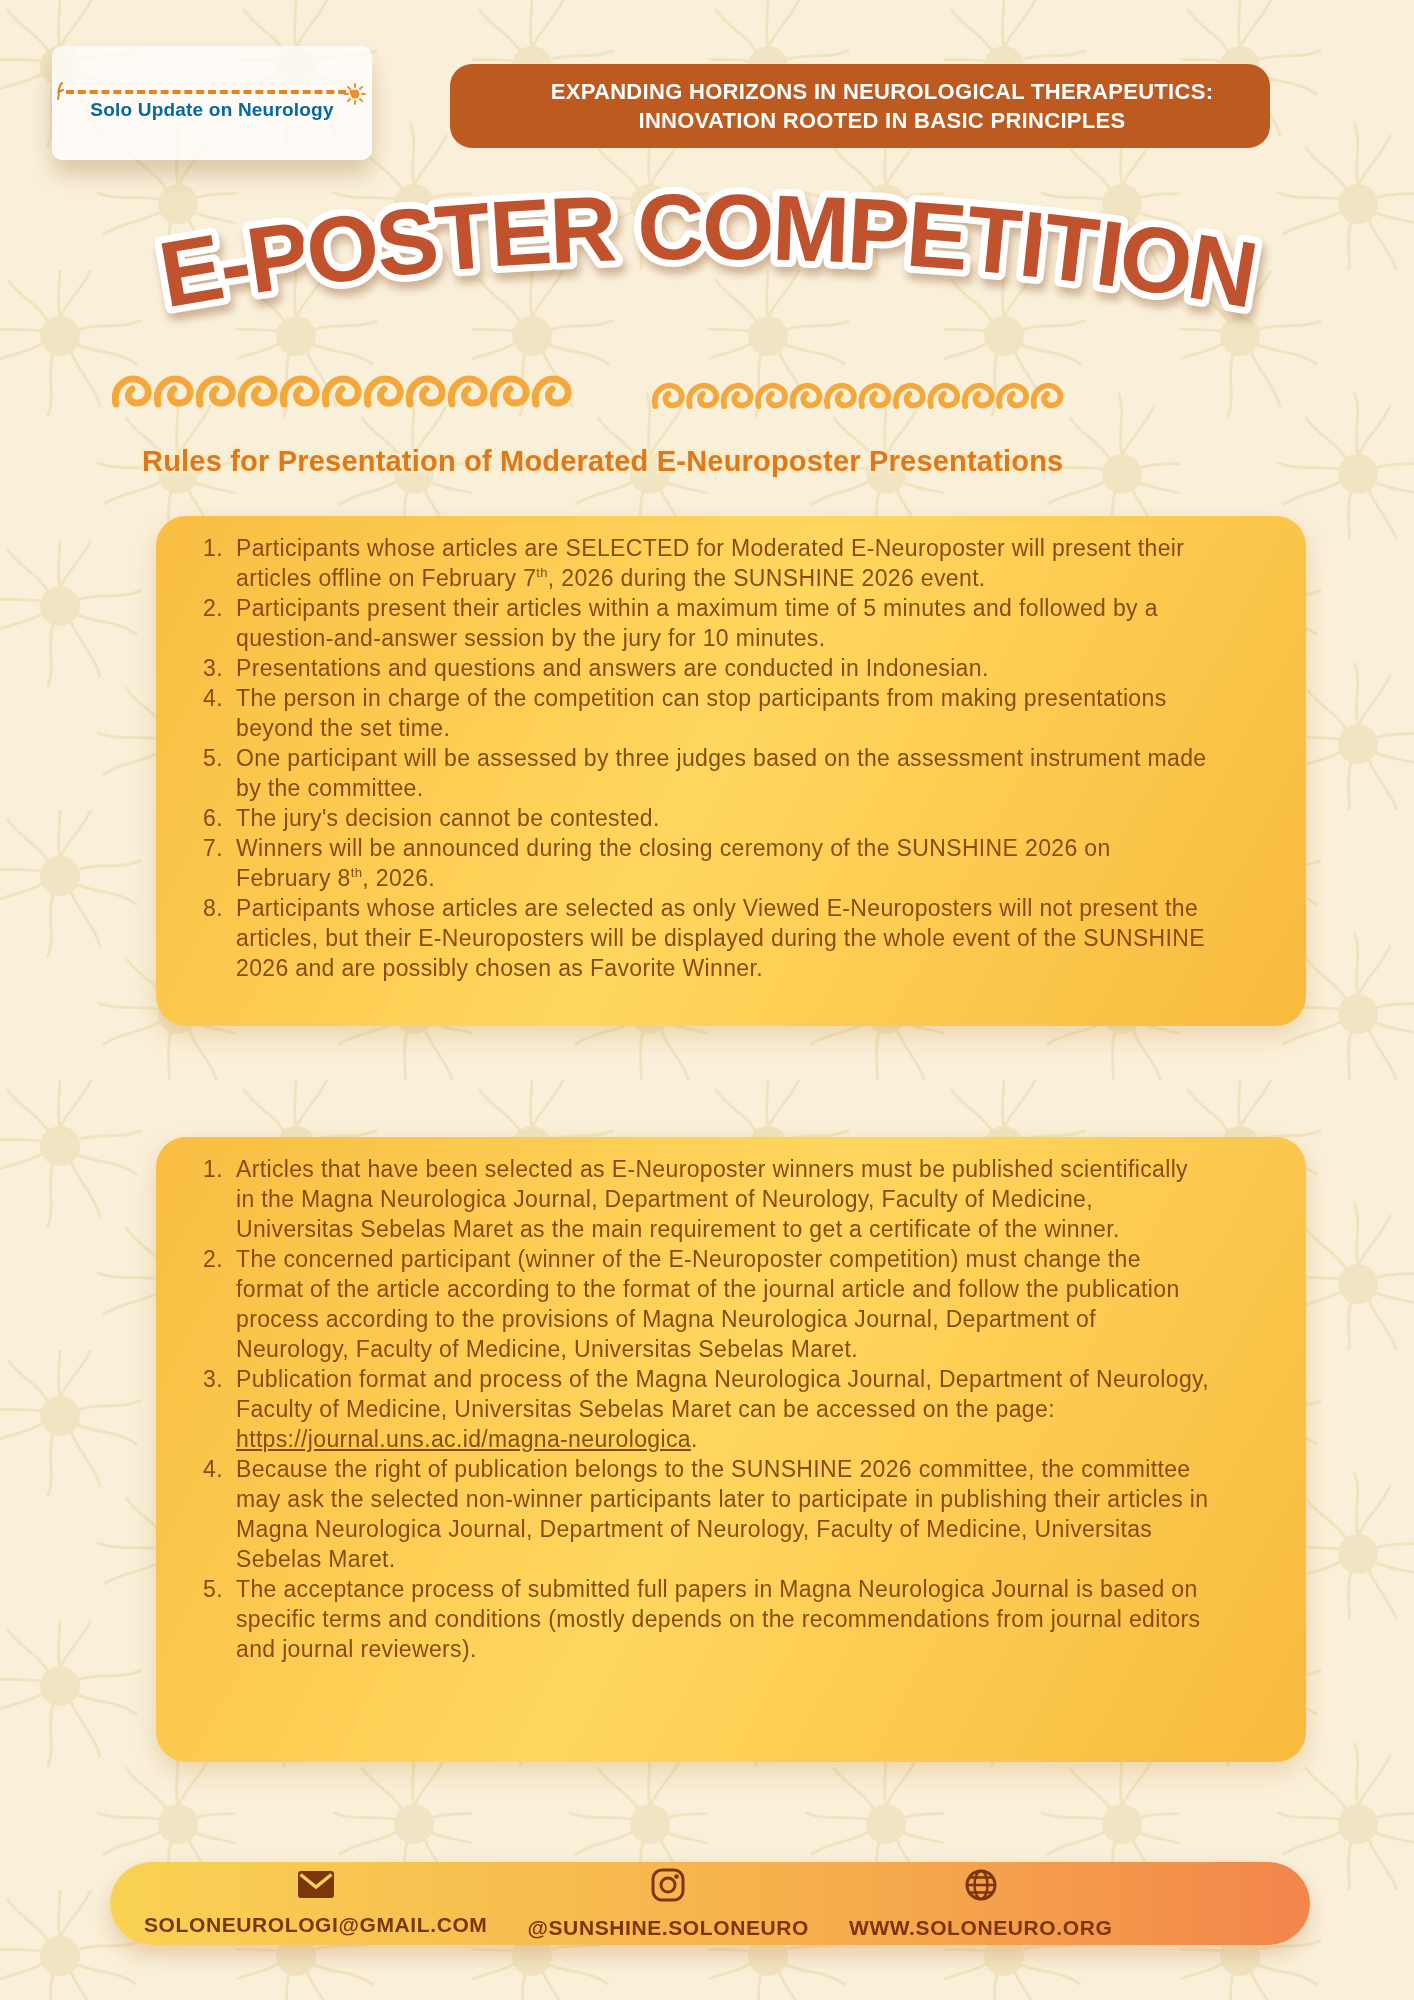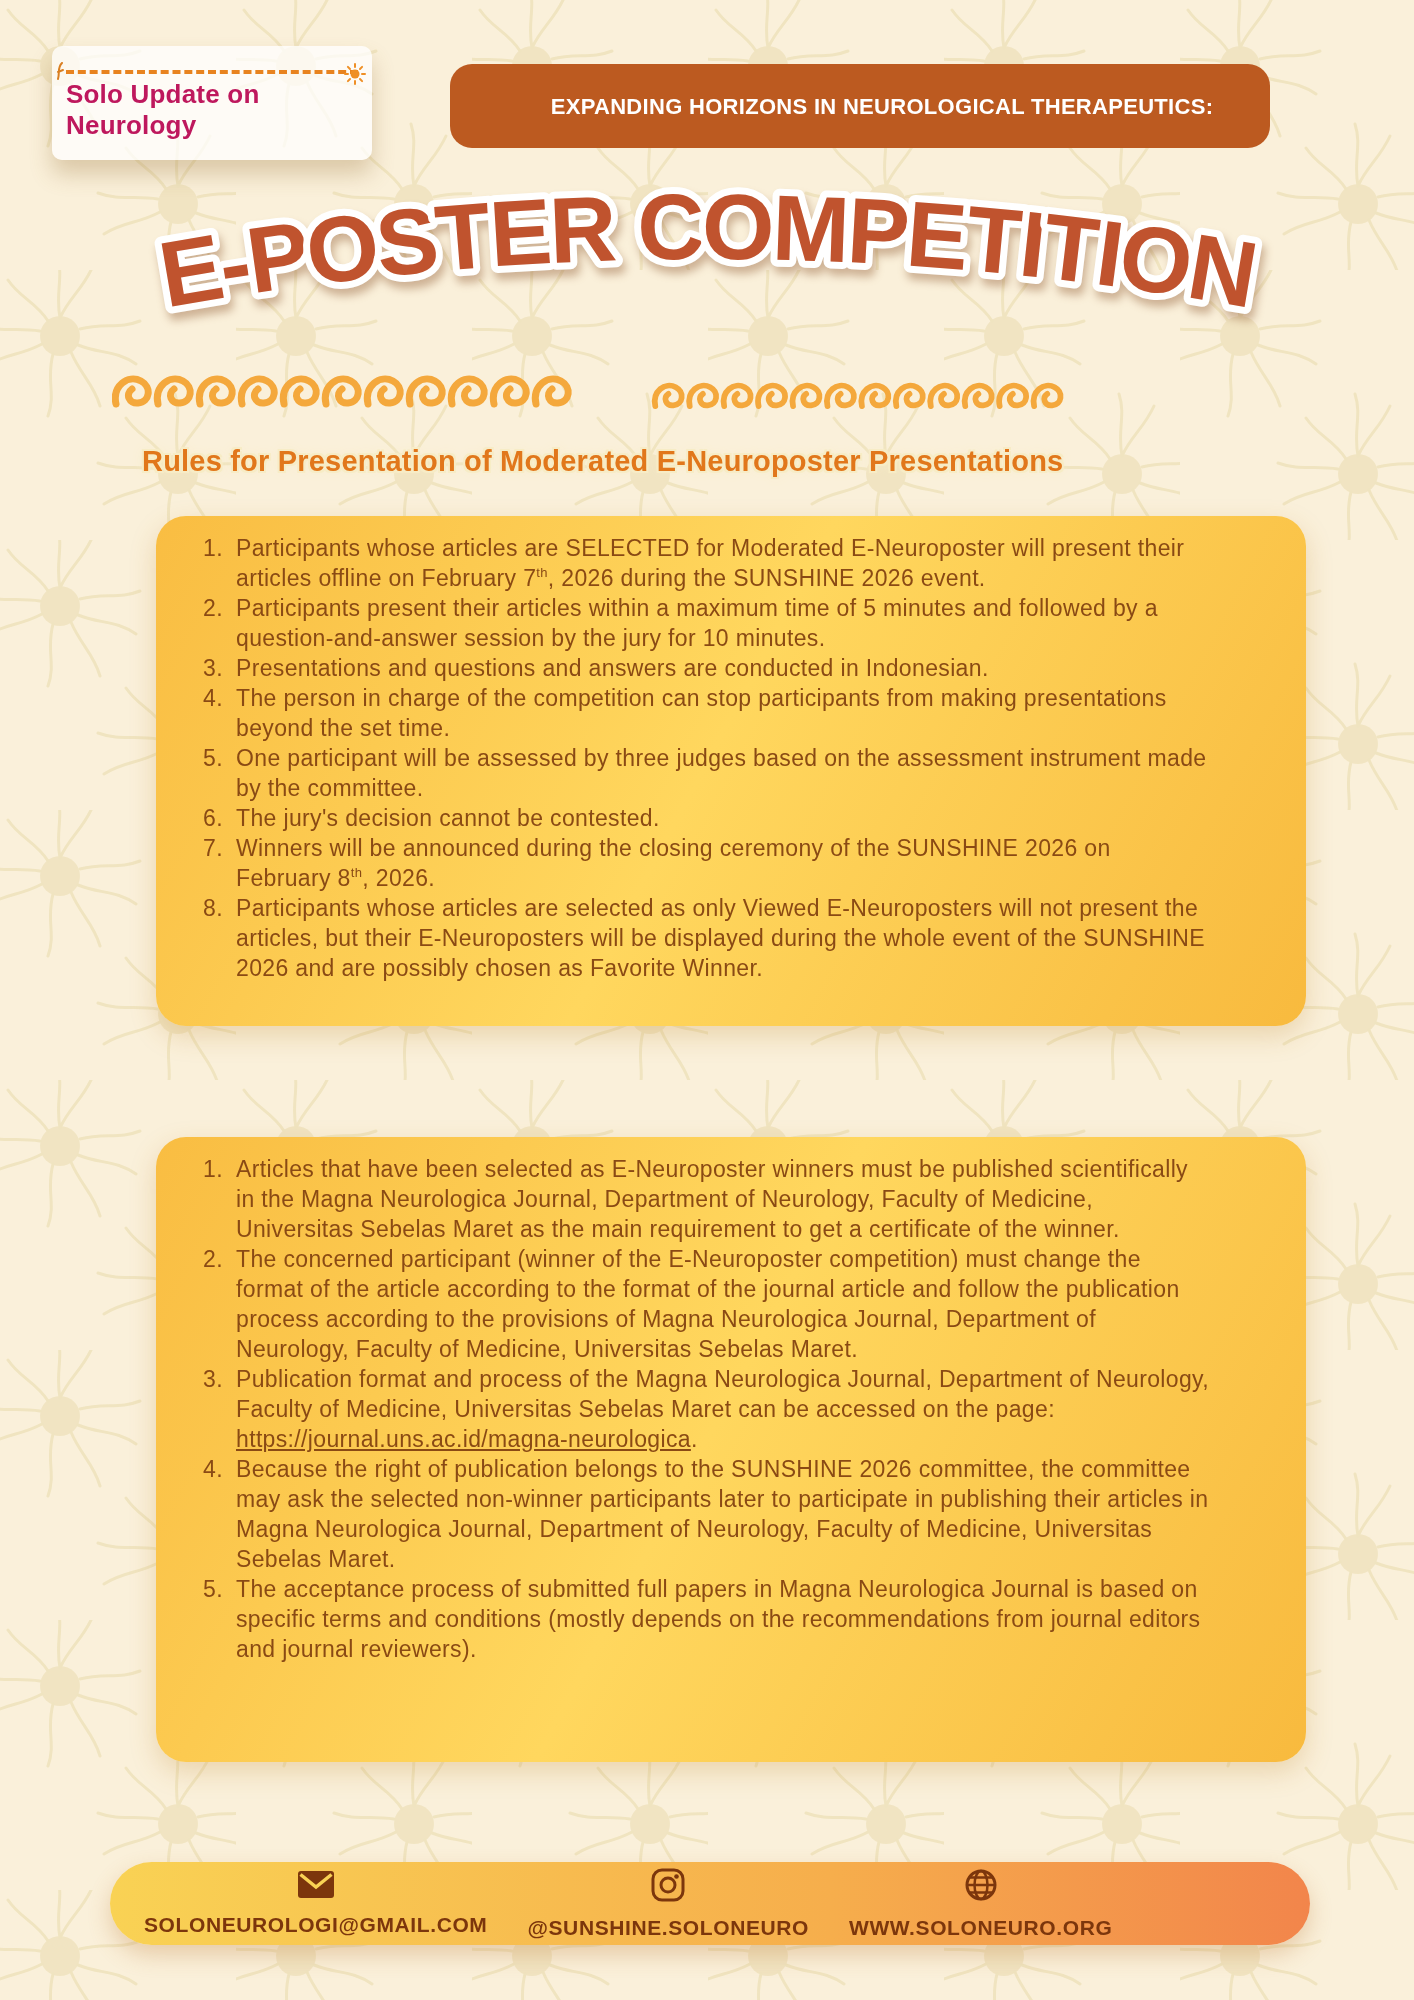--- a/index.html
+++ b/index.html
@@ -20,21 +20,21 @@
   }
   .logo-row{ display:flex; align-items:flex-end; line-height:1; font-weight:bold; font-size:46px; letter-spacing:-1px; }
   .lg-grad1{ background:linear-gradient(90deg,#e0761f,#efa72c); -webkit-background-clip:text; background-clip:text; color:transparent; }
   .lg-grad2{ background:linear-gradient(90deg,#f0dc44,#f5ec5d); -webkit-background-clip:text; background-clip:text; color:transparent; }
   .lg-orange{ color:#ef8f25; }
   .logo-tower{ margin:0 0 -2px -1px; }
   .logo-brain{ margin:0 1px -3px; }
   .logo-divider{ position:relative; width:292px; border-top:4px dashed #e8831f; margin:6px 0 5px; }
   .logo-sun{ position:absolute; right:-8px; top:-11px; }
   .logo-twig{ position:absolute; left:-12px; top:-12px; }
-  .logo-tagline{ font-size:26px; font-weight:bold; color:#be185d; letter-spacing:.2px; }
+  .logo-tagline{ font-size:19px; font-weight:bold; color:#0369a1; letter-spacing:.2px; }
 
   
   .banner{
     position:absolute; left:450px; top:64px; width:820px; height:84px;
     background:#bc5a20; border-radius:22px;
     display:flex; flex-direction:column; align-items:center; justify-content:center;
     color:#ffffff; font-weight:bold; font-size:22px; line-height:29px; letter-spacing:.3px;
     text-align:center;
     padding-left:44px;
   }
@@ -123,20 +123,21 @@
         <g stroke="#ef8f25" stroke-width="2" stroke-linecap="round">
           <path d="M11 1 V4 M11 18 V21 M1 11 H4 M18 11 H21 M3.9 3.9 L6 6 M16 16 L18.1 18.1 M18.1 3.9 L16 6 M6 16 L3.9 18.1"></path>
         </g>
       </svg>
     </div>
     <div class="logo-tagline">Solo Update on Neurology</div>
   </div>
 
   <div class="banner">
     <div>EXPANDING HORIZONS IN NEUROLOGICAL THERAPEUTICS:</div>
+    <div>INNOVATION ROOTED IN BASIC PRINCIPLES</div>
   </div>
 
   <svg class="title-svg" width="1200" height="200" viewBox="0 0 1200 200">
     <defs>
       <path id="title-arc" d="M 25 162 Q 600 52 1175 162" fill="none"></path>
     </defs>
     <text text-anchor="middle">
       <textPath href="#title-arc" startOffset="50%">E-POSTER COMPETITION</textPath>
     </text>
   </svg>

